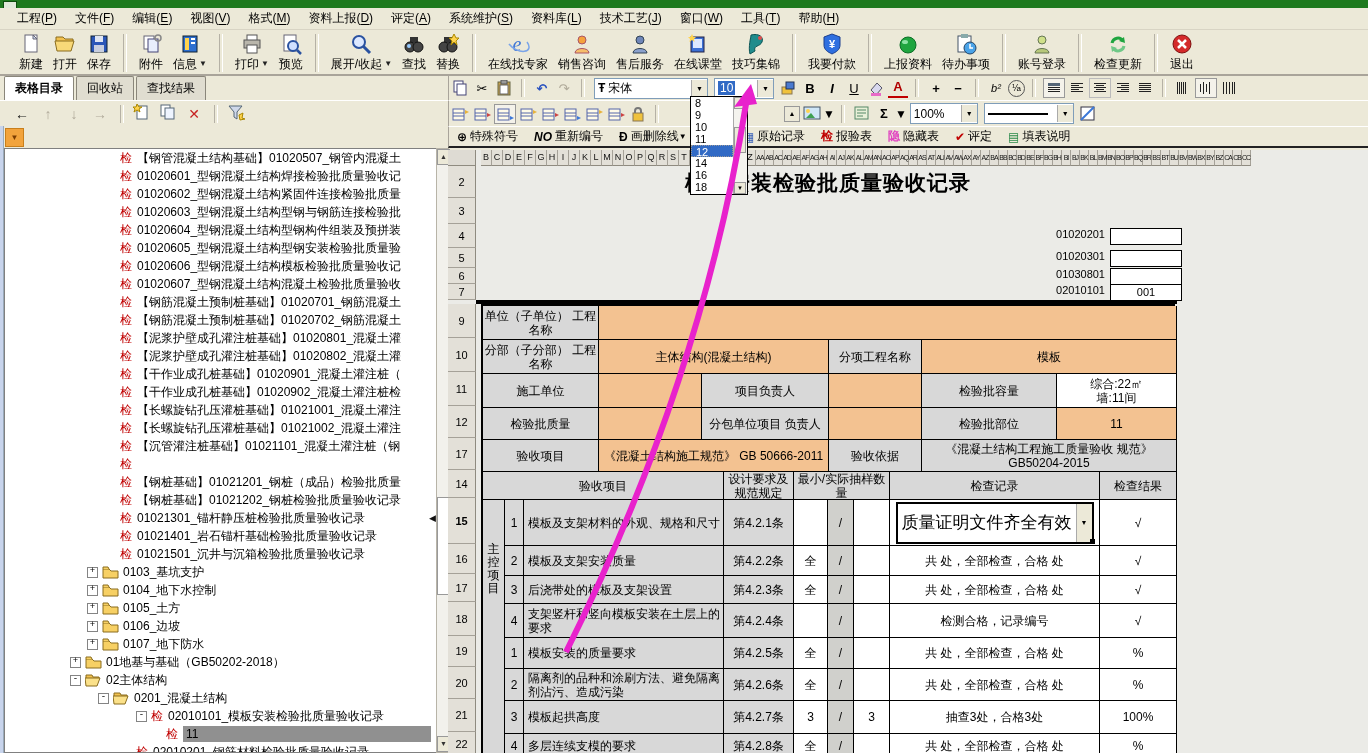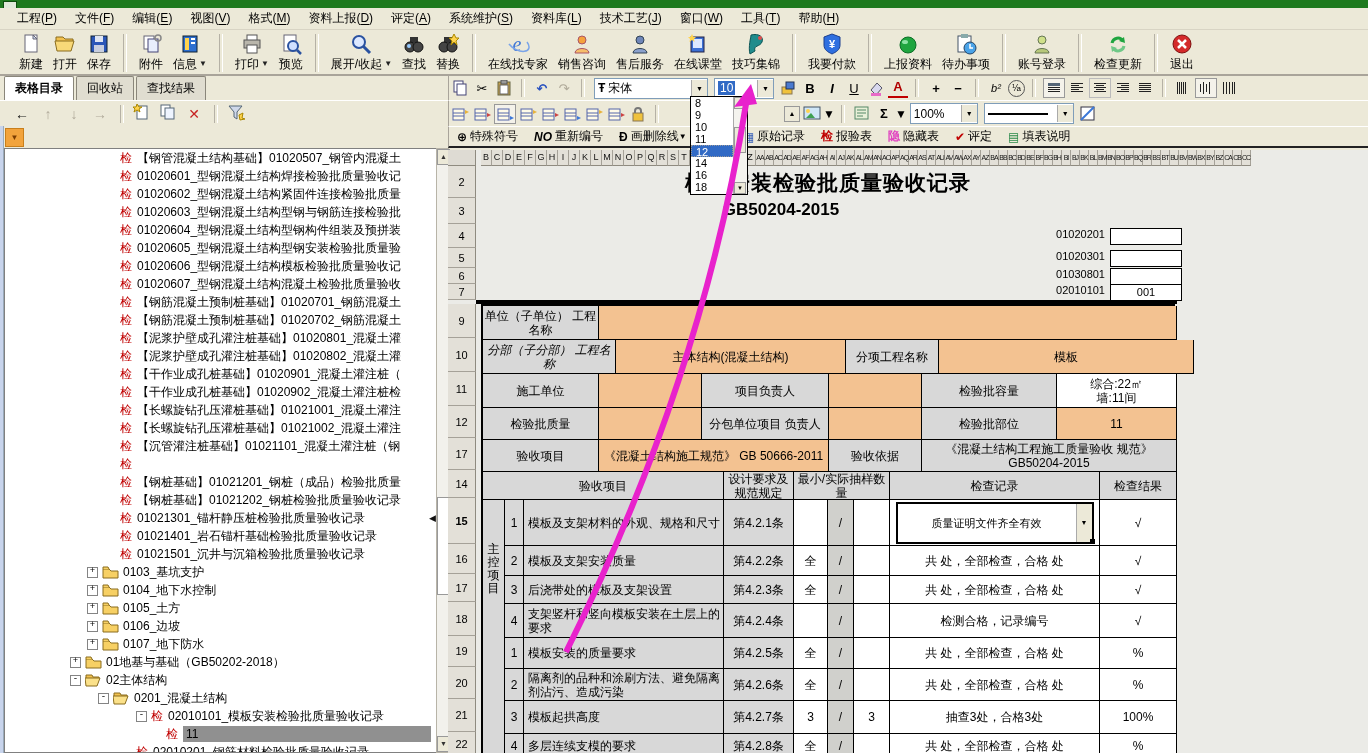--- a/index.html
+++ b/index.html
@@ -81,21 +81,21 @@
   #tbl{left:33px;top:154px;width:694px;border:2px solid #000;background:#fff}
   .tr{display:flex}
   .td{box-sizing:border-box;border-right:1px solid #000;border-bottom:1px solid #000;display:flex;align-items:center;
       justify-content:center;text-align:center;font-size:12px;line-height:14px;overflow:hidden}
   .lab{background:#d8d8d8}.org{background:#f3c291}.wht{background:#fff}.mid{background:#d0d0cc}
   .tl{justify-content:flex-start;text-align:left;padding:0 2px 0 4px}
   .gsp{box-sizing:border-box;flex:none;width:22px}
   .grp{position:absolute;left:0;width:22px;background:#d8d8d8;border-right:1px solid #000;box-sizing:border-box;
        display:flex;flex-direction:column;align-items:center;justify-content:center;font-size:12px;line-height:13px}
   .cellcombo{position:relative;width:194px;height:38px;border:2px solid #000;background:#fff;display:flex;align-items:center}
-  .cellcombo .cv{flex:1;text-align:center;font-size:11px}
+  .cellcombo .cv{flex:1;text-align:center;font-size:17px}
   .cellcombo .cbtn{height:100%}
   .handle{position:absolute;right:4px;bottom:1px;width:5px;height:5px;background:#000}
   #arrowsvg{position:absolute;inset:0;z-index:120;pointer-events:none}
   
   #sizedd{left:690px;top:96px;width:58px;height:99px;background:#fff;border:1px solid #000;z-index:60;display:flex}
   #ddlist{flex:1}
   .ddi{height:12px;font-size:11px;line-height:12px;padding-left:4px}
   .ddi.on{background:#316ac5;color:#fff;border:1px dotted #999;box-sizing:border-box}
   #ddsb{width:13px;border-left:1px solid #aaa;position:relative;background:#f4f3ee}
   .ddb{position:absolute;left:0;width:12px;height:12px;background:#ece9d8;border:1px solid #999;font-size:6px;text-align:center;line-height:11px;box-sizing:border-box}
@@ -984,39 +984,38 @@
         <div class="rowh" style="top: 348px; height: 46px; font-weight: bold;">15</div>
         <div class="rowh" style="top: 394px; height: 30px;">16</div>
         <div class="rowh" style="top: 424px; height: 28px;">17</div>
         <div class="rowh" style="top: 452px; height: 34px;">18</div>
         <div class="rowh" style="top: 486px; height: 31px;">19</div>
         <div class="rowh" style="top: 517px; height: 32px;">20</div>
         <div class="rowh" style="top: 549px; height: 33px;">21</div>
         <div class="rowh" style="top: 582px; height: 25px;">22</div>
       </div>
     <div class="abs" id="stitle">模板安装检验批质量验收记录</div>
-    <div class="abs" id="ssub">GB50204-2015</div>
     <div id="codes">
         <div class="codelab" style="top: 78px; left: 522px;">01020201</div>
         <div class="codebox" style="top: 78px;"></div>
         <div class="codelab" style="top: 100px; left: 522px;">01020301</div>
         <div class="codebox" style="top: 100px;"></div>
         <div class="codelab" style="top: 118px; left: 522px;">01030801</div>
         <div class="codebox" style="top: 118px;"></div>
         <div class="codelab" style="top: 134px; left: 522px;">02010101</div>
         <div class="codebox" style="top: 134px;">001</div>
       </div>
     <div class="abs" id="r8line"></div>
     <div class="abs" id="tbl">
         <div class="tr" style="height: 34px;">
           <div class="td lab" style="width: 116px; flex: 0 0 auto;">单位（子单位） 工程名称</div>
           <div class="td org" style="width: 578px; flex: 0 0 auto;"></div>
         </div>
         <div class="tr" style="height: 34px;">
-          <div class="td lab" style="width: 133px; flex: 0 0 auto; font-style: italic;">分部（子分部） 工程名称</div>
+          <div class="td lab" style="width: 116px; flex: 0 0 auto;">分部（子分部） 工程名称</div>
           <div class="td org" style="width: 230px; flex: 0 0 auto;">主体结构(混凝土结构)</div>
           <div class="td lab" style="width: 93px; flex: 0 0 auto;">分项工程名称</div>
           <div class="td org" style="width: 255px; flex: 0 0 auto;">模板</div>
         </div>
         <div class="tr" style="height: 34px;">
           <div class="td lab" style="width: 116px; flex: 0 0 auto;">施工单位</div>
           <div class="td org" style="width: 103px; flex: 0 0 auto;"></div>
           <div class="td lab" style="width: 127px; flex: 0 0 auto;">项目负责人</div>
           <div class="td org" style="width: 93px; flex: 0 0 auto;"></div>
           <div class="td lab" style="width: 135px; flex: 0 0 auto;">检验批容量</div>

